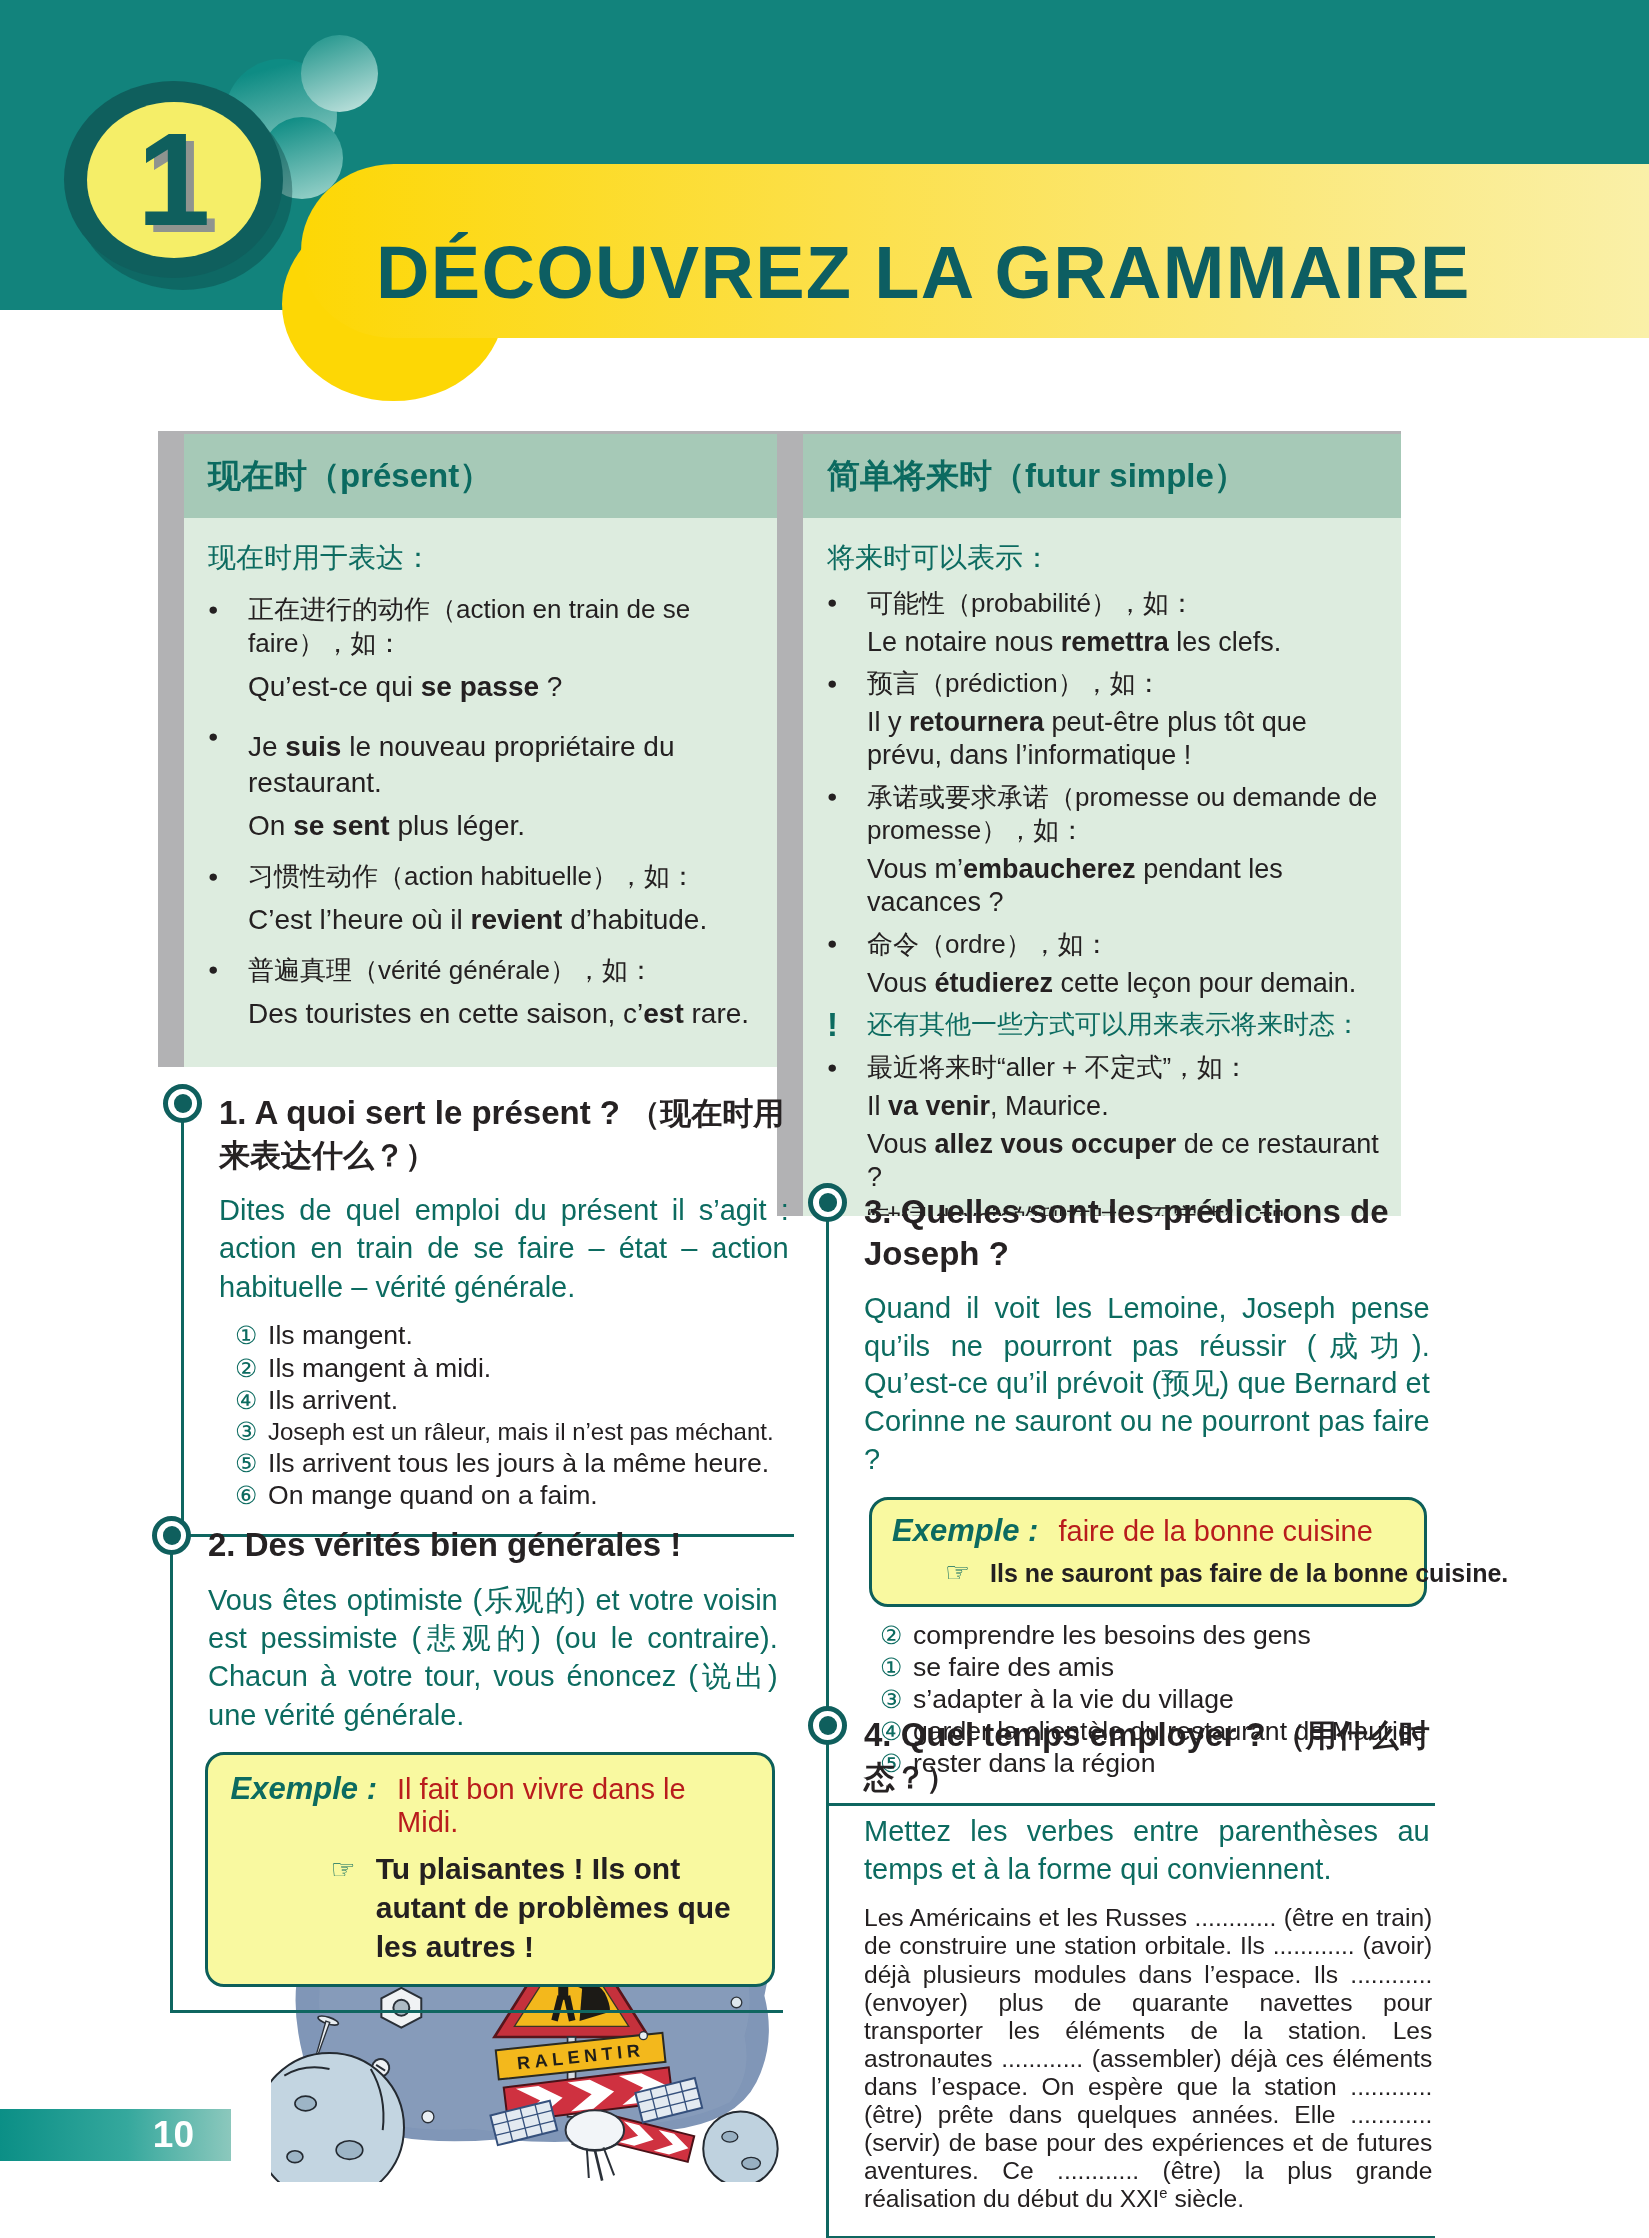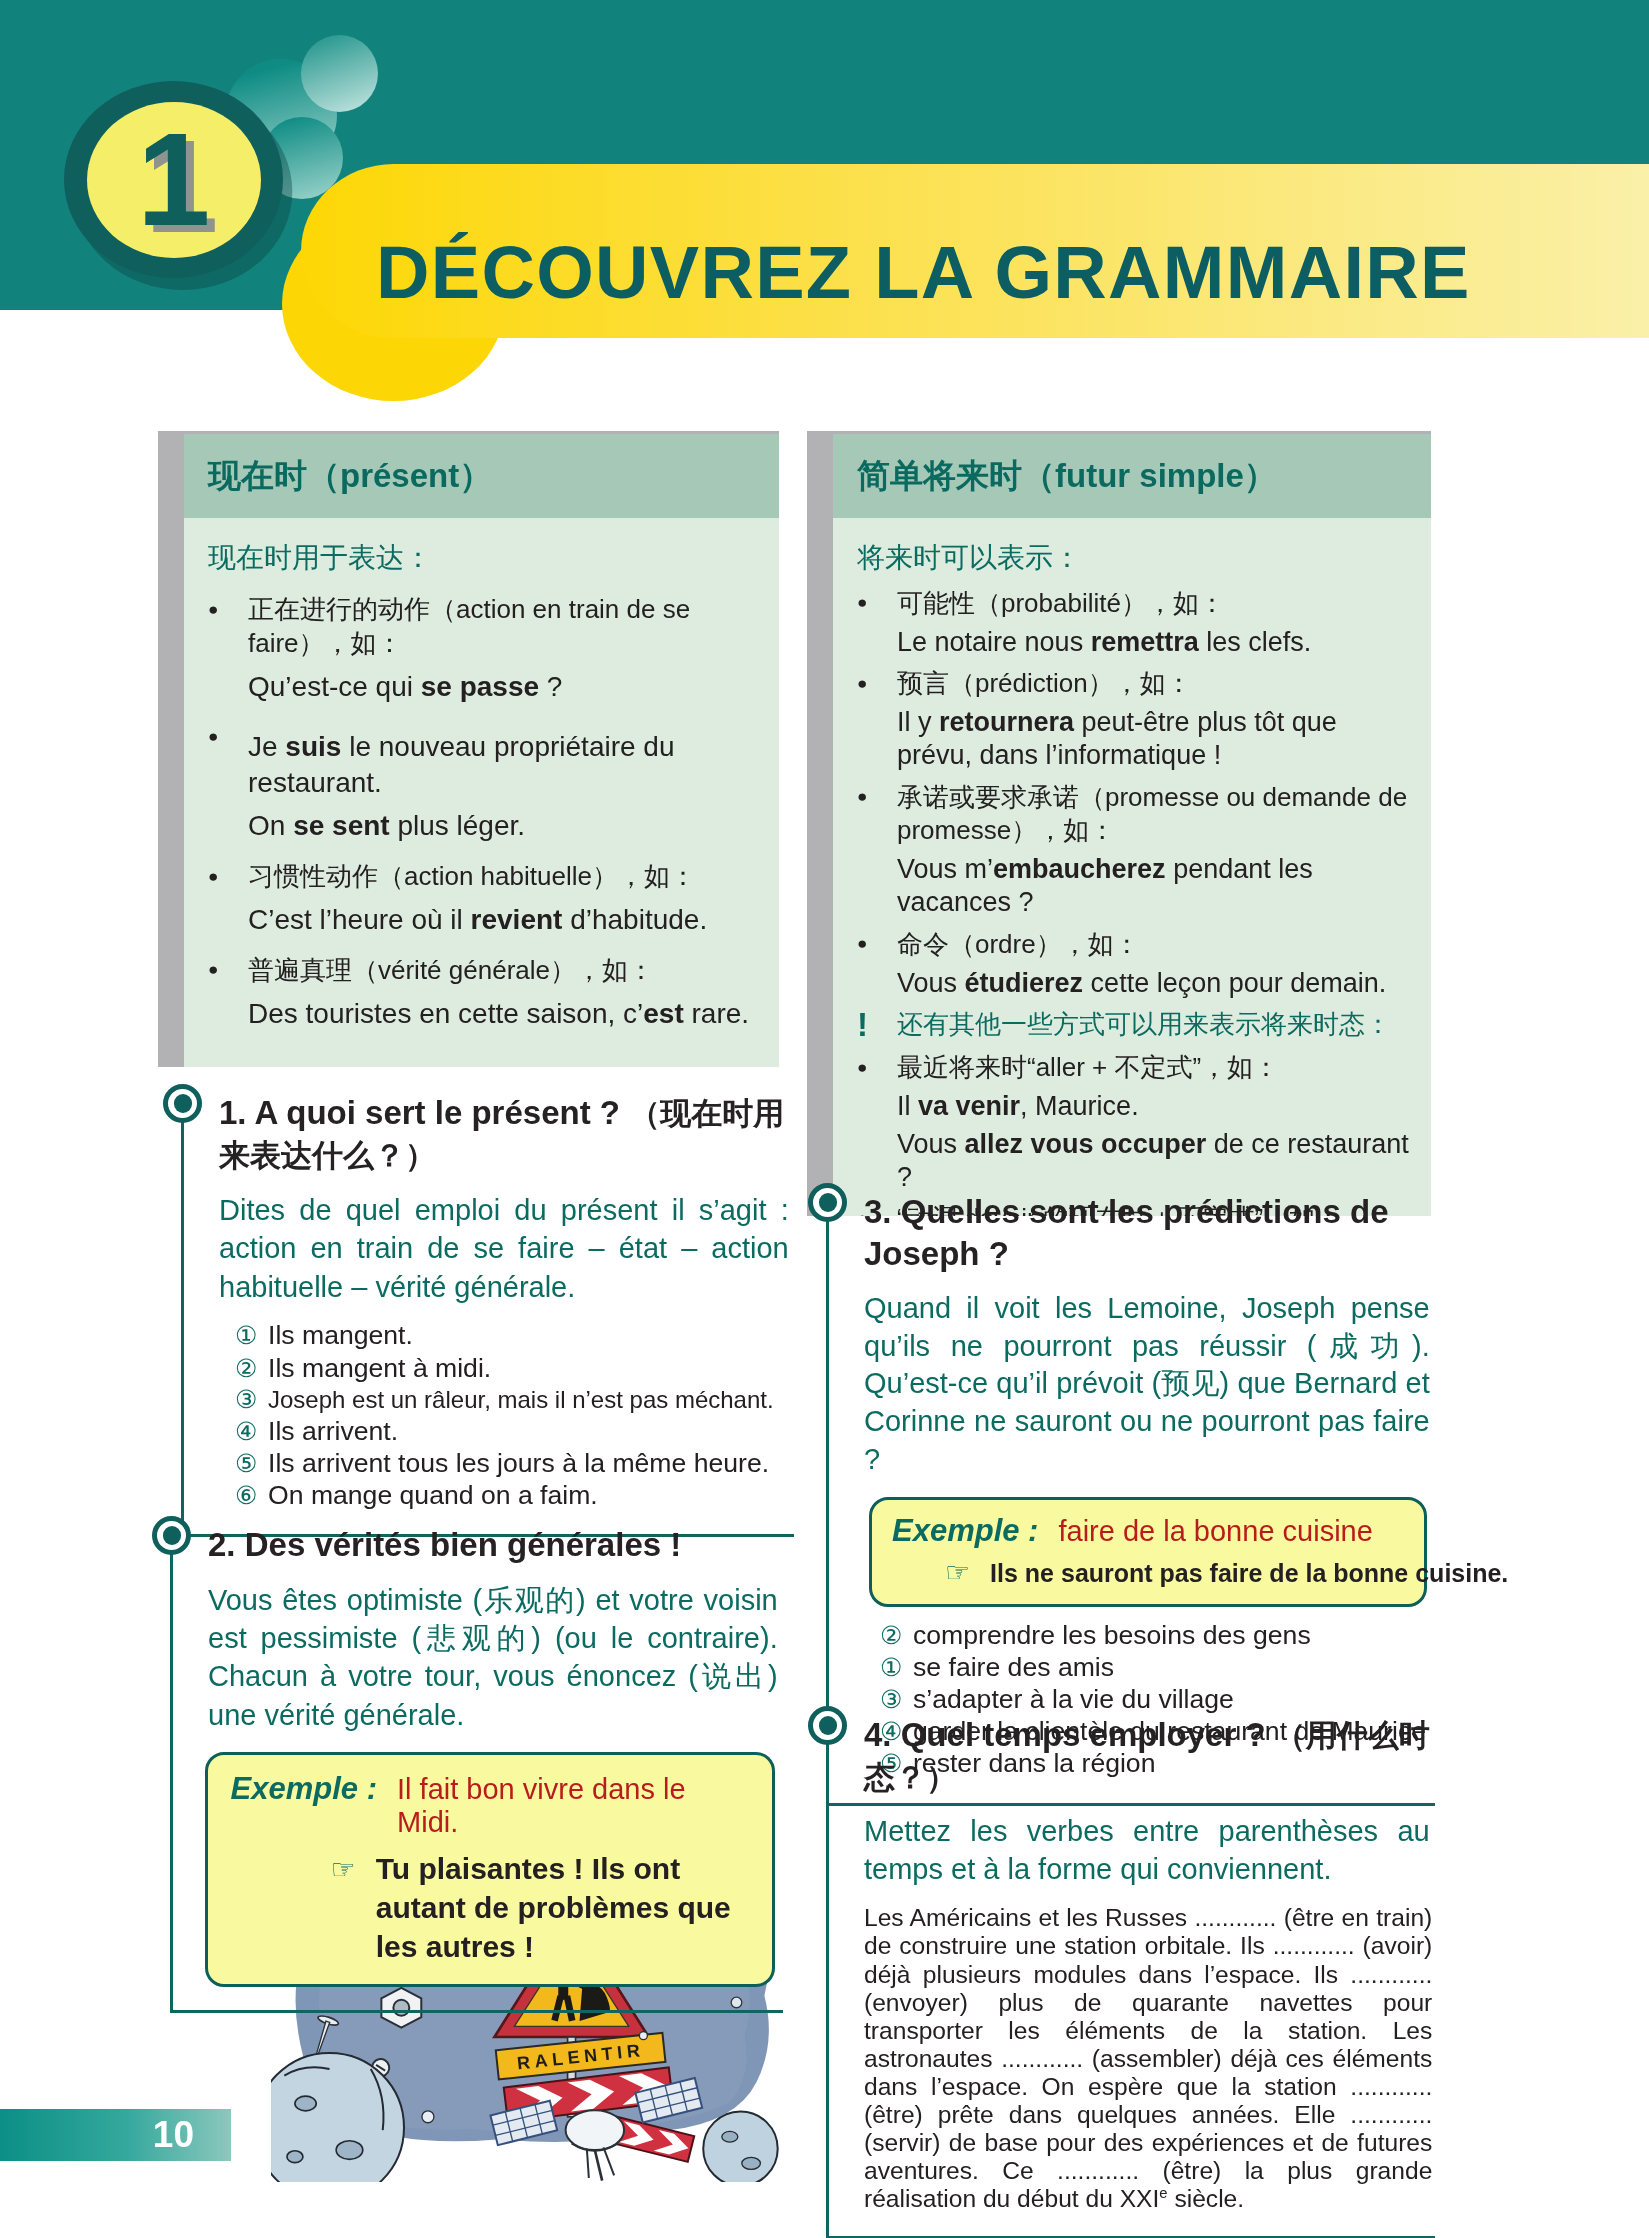--- a/index.html
+++ b/index.html
@@ -31,21 +31,21 @@
     display:flex;align-items:center;justify-content:center;}
   #badge-number{font-size:132px;font-weight:bold;color:#0f5f5d;text-shadow:8px 6.6px 0 #8f948f;line-height:1;}
 
   
   .gbox{position:absolute;border-left:26.6px solid #b2b2b4;border-top:3.3px solid #b2b2b4;z-index:2;}
   .gbox-header{height:84px;background:#a6c9b7;display:flex;align-items:center;padding-left:24px;
     font-size:33px;font-weight:bold;color:#0b6a60;}
   .gbox-body{background:#ddecdf;padding:16px 20px 20px 24px;overflow:hidden;}
   #gbox-left{left:158px;top:431px;width:595px;}
   #gbox-left .gbox-body{height:513px;}
-  #gbox-right{left:807px;top:431px;width:598px;}
+  #gbox-right{left:777px;top:431px;width:598px;}
   #gbox-right .gbox-body{height:662px;}
   .gb-intro{color:#0c6b60;font-size:28px;margin:5.3px 0 4px 0;}
   .gb-item{display:flex;}
   #gbox-left .gb-item{margin-top:16px;}
   #gbox-right .gb-item{margin-top:9.3px;}
   .gb-marker{width:40px;flex:none;font-size:17.3px;color:#242021;padding-top:5.3px;}
   .gb-marker.note{font-size:33px;color:#0c6b60;font-weight:bold;padding-top:0;line-height:1;}
   .gb-content{flex:1;}
   .gb-zh{font-size:26px;line-height:1.3;color:#242021;}
   .gb-zh.teal{color:#0c6b60;}
@@ -227,22 +227,22 @@
       </div>
     <div class="ex-head">
       <span>1.</span>
       <span>A quoi sert le présent ?</span>
       <span class="zh">（现在时用来表达什么？）</span>
     </div>
     <div class="ex-instr">Dites de quel emploi du présent il s’agit : action en train de se faire – état – action habituelle  – vérité générale.</div>
     <div class="ex-items">
       <div class="ex-item"><span class="num">①</span><span>Ils mangent.</span></div>
       <div class="ex-item"><span class="num">②</span><span>Ils mangent à midi.</span></div>
+      <div class="ex-item"><span class="num">④</span><span>Ils arrivent.</span></div>
       <div class="ex-item squeeze"><span class="num">③</span><span>Joseph est un râleur, mais il n’est pas méchant.</span></div>
-      <div class="ex-item"><span class="num">④</span><span>Ils arrivent.</span></div>
       <div class="ex-item"><span class="num">⑤</span><span>Ils arrivent tous les jours à la même heure.</span></div>
       <div class="ex-item"><span class="num">⑥</span><span>On mange quand on a faim.</span></div>
     </div>
   </div>
 
   <div id="ex2" class="exercise">
     <div class="ex-bullet">
         <div class="ex-bullet-dot"></div>
       </div>
     <div class="ex-head">

